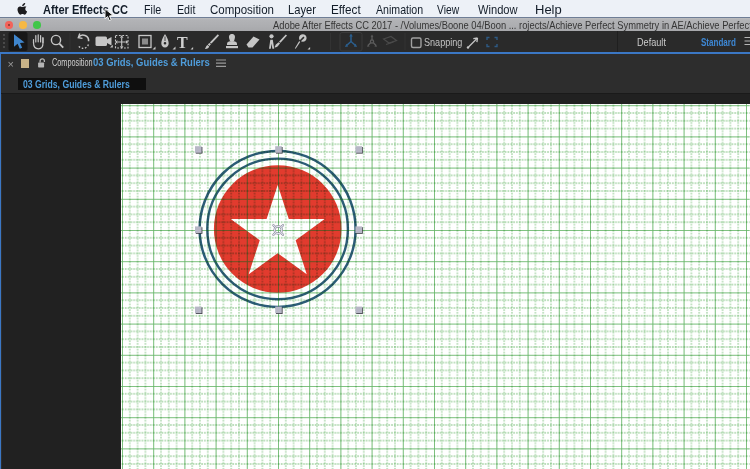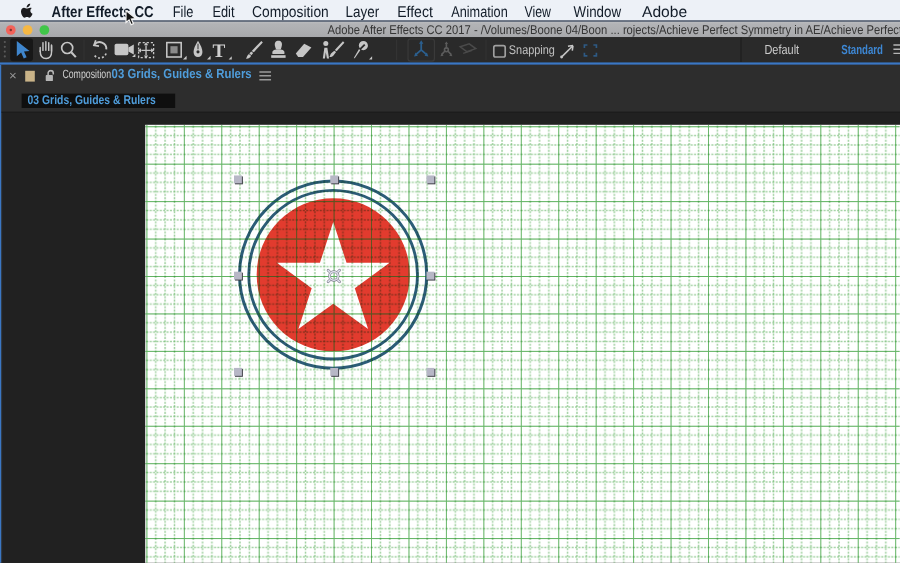--- a/index.html
+++ b/index.html
@@ -38,21 +38,21 @@
   </svg>
   <span style="left:43px;font-weight:bold;transform:scaleX(0.853);">After Effects CC</span>
   <span style="left:144px;transform:scaleX(0.82);">File</span>
   <span style="left:177px;transform:scaleX(0.82);">Edit</span>
   <span style="left:210px;transform:scaleX(0.885);">Composition</span>
   <span style="left:288px;transform:scaleX(0.86);">Layer</span>
   <span style="left:331px;transform:scaleX(0.9);">Effect</span>
   <span style="left:376px;transform:scaleX(0.815);">Animation</span>
   <span style="left:437px;transform:scaleX(0.79);">View</span>
   <span style="left:478px;transform:scaleX(0.855);">Window</span>
-  <span style="left:535px;transform:scaleX(1.0);">Adobe</span>
+  <span style="left:535px;transform:scaleX(1.0);">Help</span>
   <svg class="abs" style="left:104px;top:8px;z-index:99" width="13" height="15" viewBox="0 0 13 15">
     <path d="M1 0.8 L1 10.8 L3.6 8.6 L5.3 12.6 L7.2 11.7 L5.5 7.9 L9.2 7.5 Z" fill="#141414" stroke="#f2f2f2" stroke-width="1.0"></path>
   </svg>
 </div>
 
 <div id="titlebar" class="abs">
   <div class="tl" style="left:5.2px;background:#f2635a;"></div>
   <div class="tl" style="left:19.2px;background:#f6b844;"></div>
   <div class="tl" style="left:33.2px;background:#40c649;"></div>
   <div class="abs" style="left:7.6px;top:5.6px;width:2.8px;height:2.8px;border-radius:50%;background:#7e352f;"></div>

